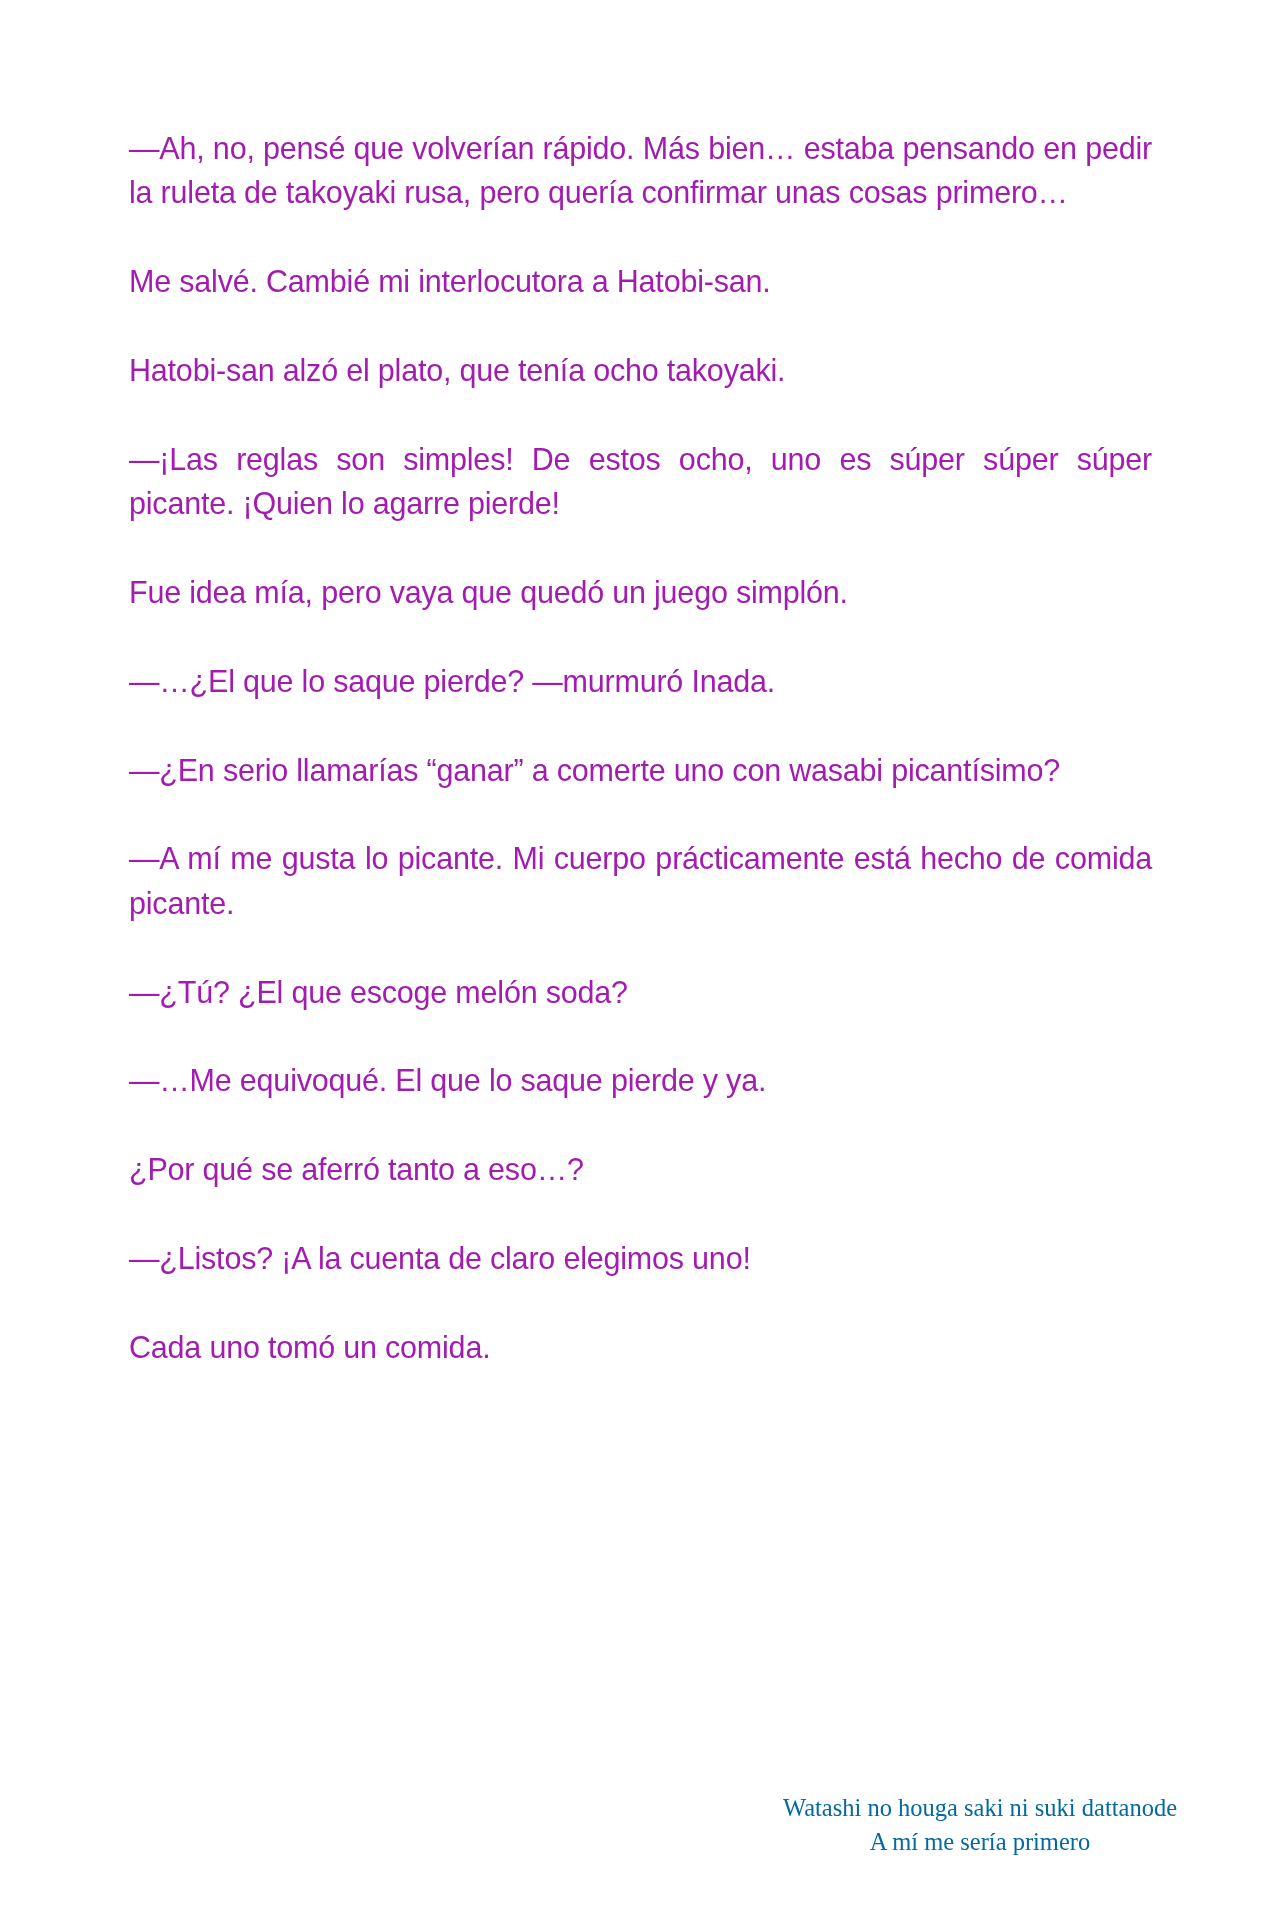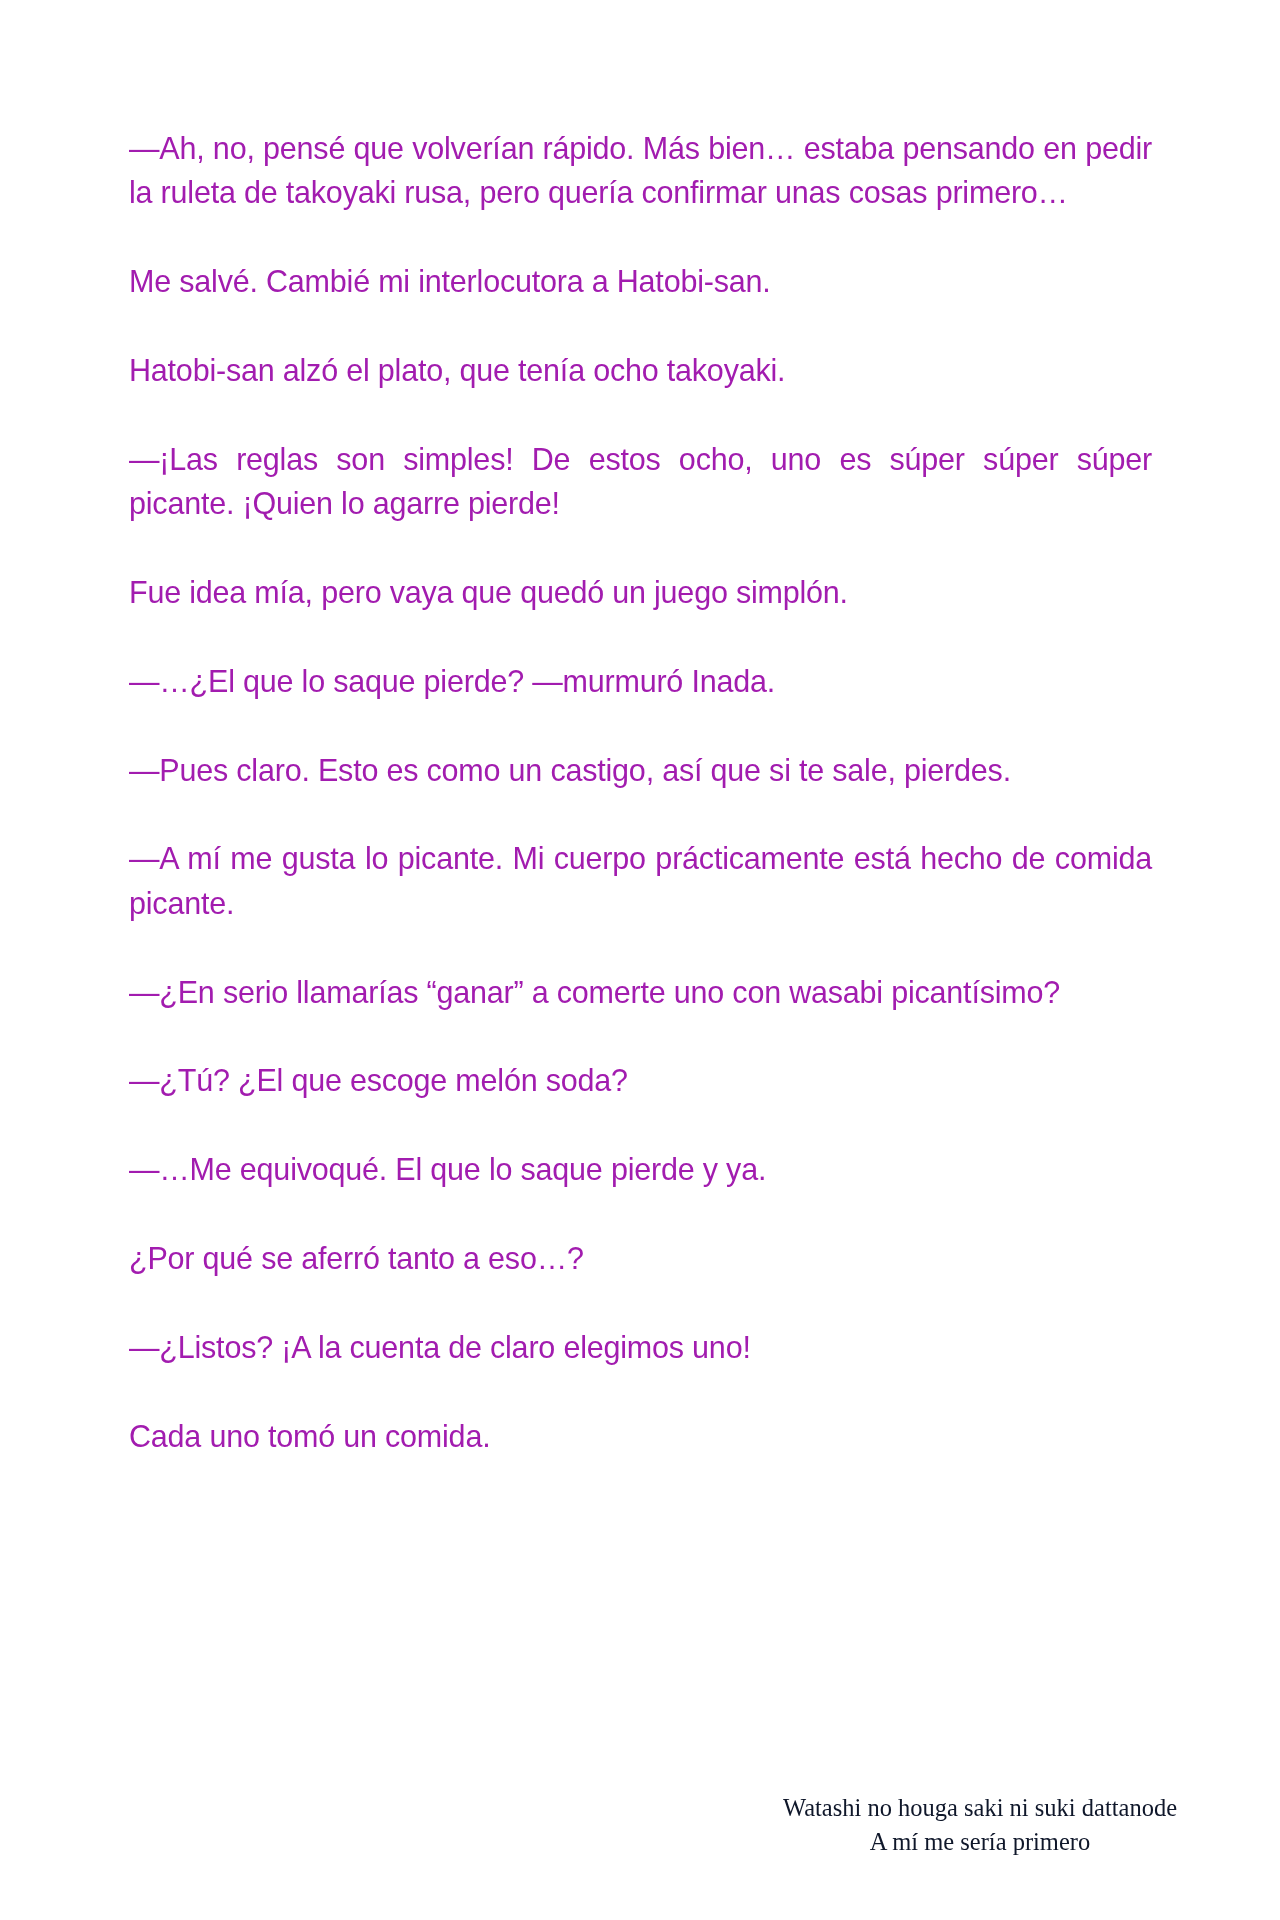--- a/index.html
+++ b/index.html
@@ -38,38 +38,37 @@
   }
   .footer {
     position: absolute;
     left: 700px;
     top: 1791px;
     width: 560px;
     text-align: center;
     font-family: "Liberation Serif", "DejaVu Serif", serif;
     font-size: 24.5px;
     line-height: 34px;
-    color: #0f172a;
+    color: #0369a1;
   }
   .footer div { white-space: nowrap; }
 </style>
 </head>
 <body>
 
 <div class="page">
   <div class="body-text">
     <p>—Ah, no, pensé que volverían rápido. Más bien… estaba pensando en pedir la ruleta de takoyaki rusa, pero quería confirmar unas cosas primero…</p>
     <p>Me salvé. Cambié mi interlocutora a Hatobi-san.</p>
     <p>Hatobi-san alzó el plato, que tenía ocho takoyaki.</p>
     <p>—¡Las reglas son simples! De estos ocho, uno es súper súper súper picante. ¡Quien lo agarre pierde!</p>
     <p>Fue idea mía, pero vaya que quedó un juego simplón.</p>
     <p>—…¿El que lo saque pierde? —murmuró Inada.</p>
-    <p>—Pues claro. Esto es como un castigo, así que si te sale, pierdes.</p>
+    <p>—¿En serio llamarías “ganar” a comerte uno con wasabi picantísimo?</p>
     <p>—A mí me gusta lo picante. Mi cuerpo prácticamente está hecho de comida picante.</p>
-    <p>—¿En serio llamarías “ganar” a comerte uno con wasabi picantísimo?</p>
     <p>—¿Tú? ¿El que escoge melón soda?</p>
     <p>—…Me equivoqué. El que lo saque pierde y ya.</p>
     <p>¿Por qué se aferró tanto a eso…?</p>
     <p>—¿Listos? ¡A la cuenta de claro elegimos uno!</p>
     <p>Cada uno tomó un comida.</p>
   </div>
 
   <div class="footer">
     <div>Watashi no houga saki ni suki dattanode</div>
     <div>A mí me sería primero</div>

